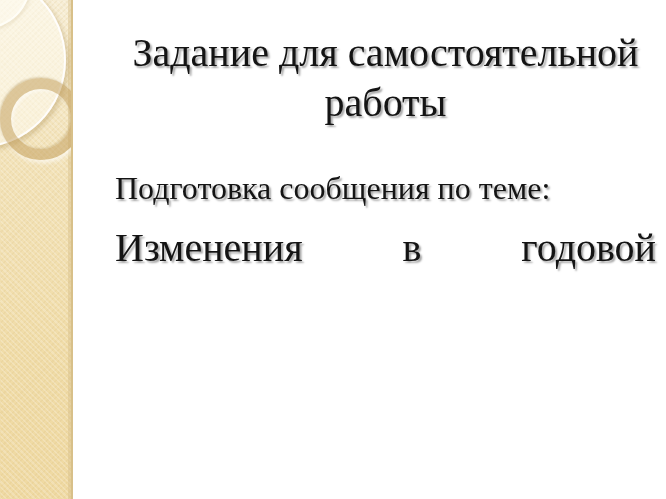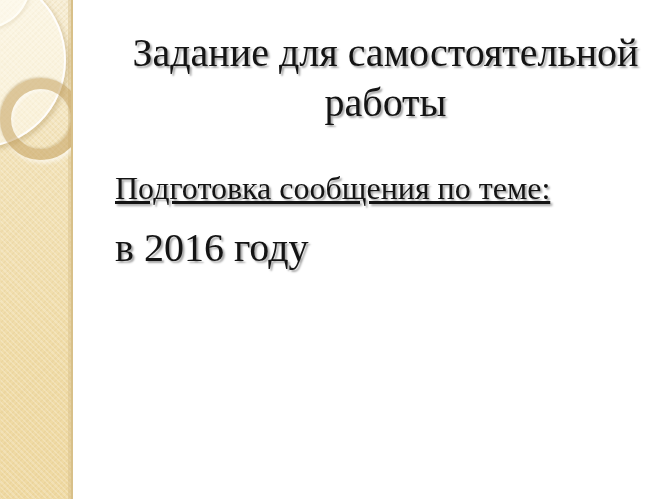--- a/index.html
+++ b/index.html
@@ -62,21 +62,20 @@
     line-height: 50px;
     font-weight: normal;
     text-align: center;
     text-shadow: 2px 2px 2px rgba(0,0,0,0.35);
   }
   .intro {
     margin: 40px 0 0 0;
     font-size: 32px;
     line-height: 40px;
     text-shadow: 2px 2px 2px rgba(0,0,0,0.35);
-    text-decoration: underline;
   }
   .topic {
     margin-top: 14px;
     font-size: 40px;
     line-height: 52px;
     text-shadow: 2px 2px 2px rgba(0,0,0,0.35);
   }
   .topic-line { white-space: nowrap; }
   .topic-line.justify {
     white-space: normal;
@@ -94,17 +93,17 @@
     <div class="circle-top-large"></div>
     <div class="ring"></div>
   </div>
 
   <div class="content">
     <h1 class="title">Задание для самостоятельной работы</h1>
 
     <p class="intro">Подготовка сообщения по теме:</p>
 
     <div class="topic">
-      <div class="topic-line">в 2016 году</div>
+      <div class="topic-line justify">Изменения в годовой</div>
     </div>
   </div>
 
 </div>
 
 </body></html>

